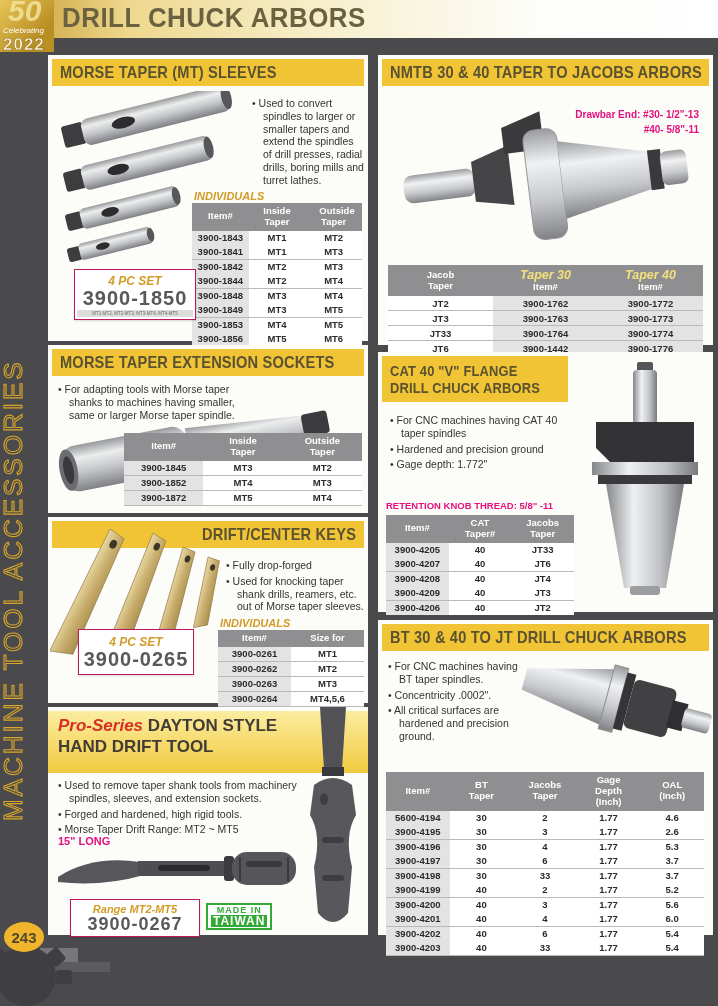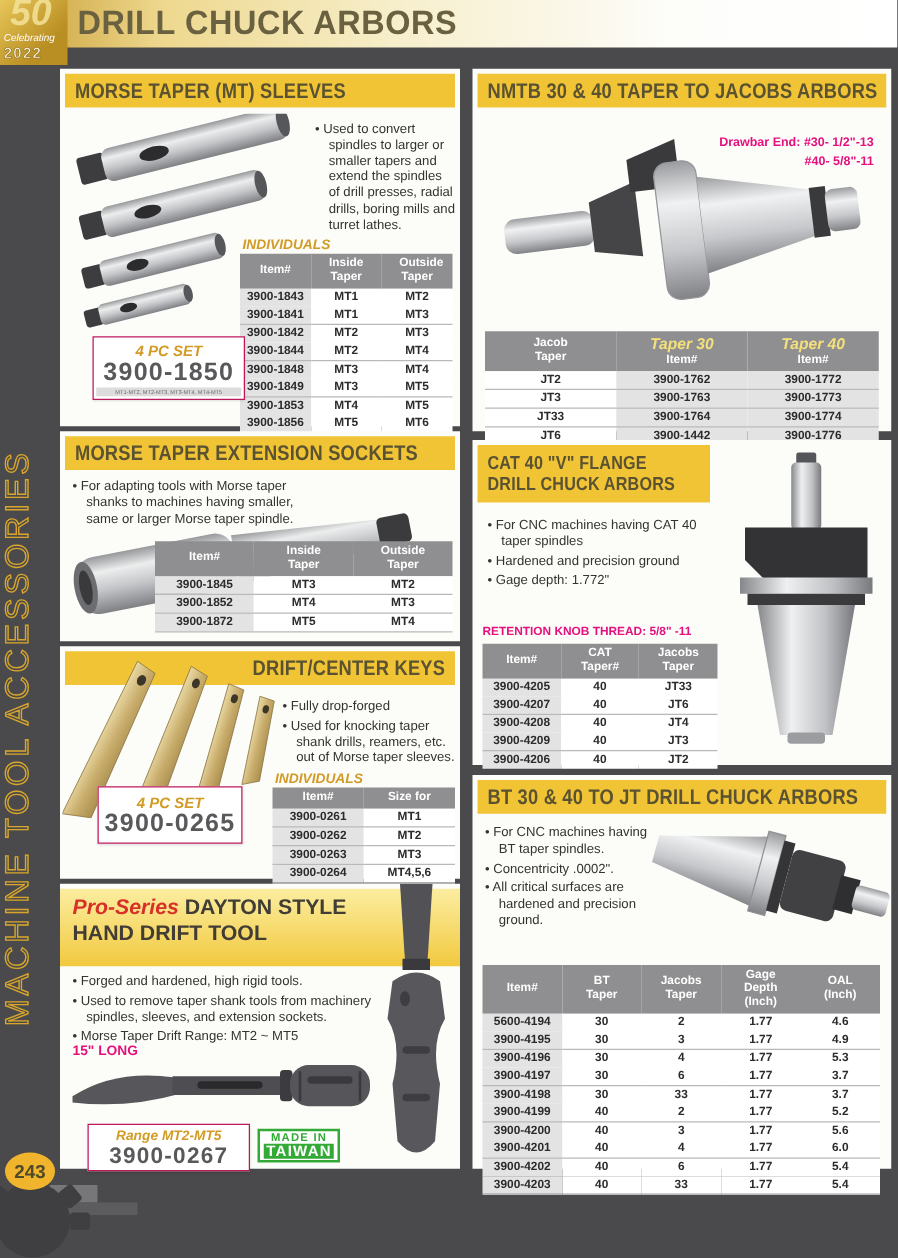--- a/index.html
+++ b/index.html
@@ -7,21 +7,21 @@
        font-family:"Liberation Sans",sans-serif;overflow:hidden;}
   
   .hdr{position:absolute;left:0;top:0;width:718px;height:38px;
        background:linear-gradient(to right,#c69a2e,#eed88e 18%,#f7efcd 45%,#fdfdfa 75%,#ffffff);}
   .hdr-title{position:absolute;left:62px;top:3px;font-size:27px;font-weight:bold;
        color:#6a6140;letter-spacing:.5px;white-space:nowrap;transform:scaleX(.96);transform-origin:0 50%;}
   .logo{position:absolute;left:0;top:0;width:54px;height:52px;
        background:linear-gradient(135deg,#e8c75a,#b98e22 70%);overflow:hidden;z-index:5;}
   .logo .big50{position:absolute;left:8px;top:-6px;font-size:30px;font-weight:bold;font-style:italic;color:#f4e39a;opacity:.85;}
   .logo .cel{position:absolute;left:3px;top:26px;font-size:8px;color:#fff;font-style:italic;white-space:nowrap;}
-  .logo .yr{position:absolute;left:3px;top:35px;font-size:12px;font-weight:bold;color:#fdf6e0;
+  .logo .yr{position:absolute;left:3px;top:35px;font-size:17px;font-weight:bold;color:#fdf6e0;
        letter-spacing:1px;-webkit-text-stroke:.5px #8a6d1d;}
   
   .side-text{position:absolute;left:-2px;top:330px;height:520px;width:44px;
        writing-mode:vertical-rl;transform:rotate(180deg);text-align:center;
        font-size:26px;letter-spacing:3px;color:#d9a62b;
        -webkit-text-fill-color:transparent;-webkit-text-stroke:1.1px #d9a62b;white-space:nowrap;}
   .gear-wrap{position:absolute;left:-14px;top:928px;z-index:1;}
   .step1{position:absolute;left:40px;top:948px;width:38px;height:14px;background:#77777a;}
   .step2{position:absolute;left:40px;top:962px;width:70px;height:10px;background:#5c5c5f;}
   .page-badge{position:absolute;left:4px;top:922px;width:40px;height:30px;background:#f0b52c;
@@ -470,21 +470,21 @@
             <td>30</td>
             <td>2</td>
             <td>1.77</td>
             <td>4.6</td>
           </tr>
           <tr>
             <td>3900-4195</td>
             <td>30</td>
             <td>3</td>
             <td>1.77</td>
-            <td>4.9</td>
+            <td>2.6</td>
           </tr>
           <tr>
             <td>3900-4196</td>
             <td>30</td>
             <td>4</td>
             <td>1.77</td>
             <td>5.3</td>
           </tr>
           <tr>
             <td>3900-4197</td>
@@ -542,22 +542,22 @@
 
 <div class="card" style="left:48px;top:707px;width:320px;height:228px;">
   <div class="abs" style="left:0;top:4px;width:320px;height:62px;background:linear-gradient(#fbeDA0,#f2c93f);background:linear-gradient(#fbeda0,#f2c93f);"></div>
   <div class="abs" style="left:10px;top:8px;font-size:17px;font-weight:bold;color:#413d35;line-height:1.25;z-index:2;">
     <div>
       <span style="color:#d63028;font-style:italic;">Pro-Series</span><span> DAYTON STYLE</span>
     </div>
     <div>HAND DRIFT TOOL</div>
   </div>
   <ul class="bullets abs" style="left:10px;top:72px;width:240px;">
+      <li>Used to remove taper shank tools from machinery spindles, sleeves, and extension sockets.</li>
       <li>Forged and hardened, high rigid tools.</li>
-      <li>Used to remove taper shank tools from machinery spindles, sleeves, and extension sockets.</li>
       <li>Morse Taper Drift Range: MT2 ~ MT5</li>
     </ul>
   <div class="abs magenta" style="left:10px;top:128px;font-size:11px;">15" LONG</div>
   <svg class="abs" style="left:6px;top:140px;" width="250" height="48">
     <path d="M4,30 Q38,8 86,15 L90,28 Q48,40 4,35 Z" fill="#57575b"></path>
     <rect x="84" y="14" width="96" height="15" fill="#4e4e52"></rect>
     <rect x="104" y="18" width="52" height="6" rx="3" fill="#2a2a2c"></rect>
     <rect x="170" y="9" width="10" height="25" rx="3" fill="#3c3c40"></rect>
     <rect x="178" y="5" width="64" height="33" rx="15" fill="#55555a"></rect>
     <rect x="192" y="14" width="36" height="6" rx="3" fill="#3a3a3e"></rect>

